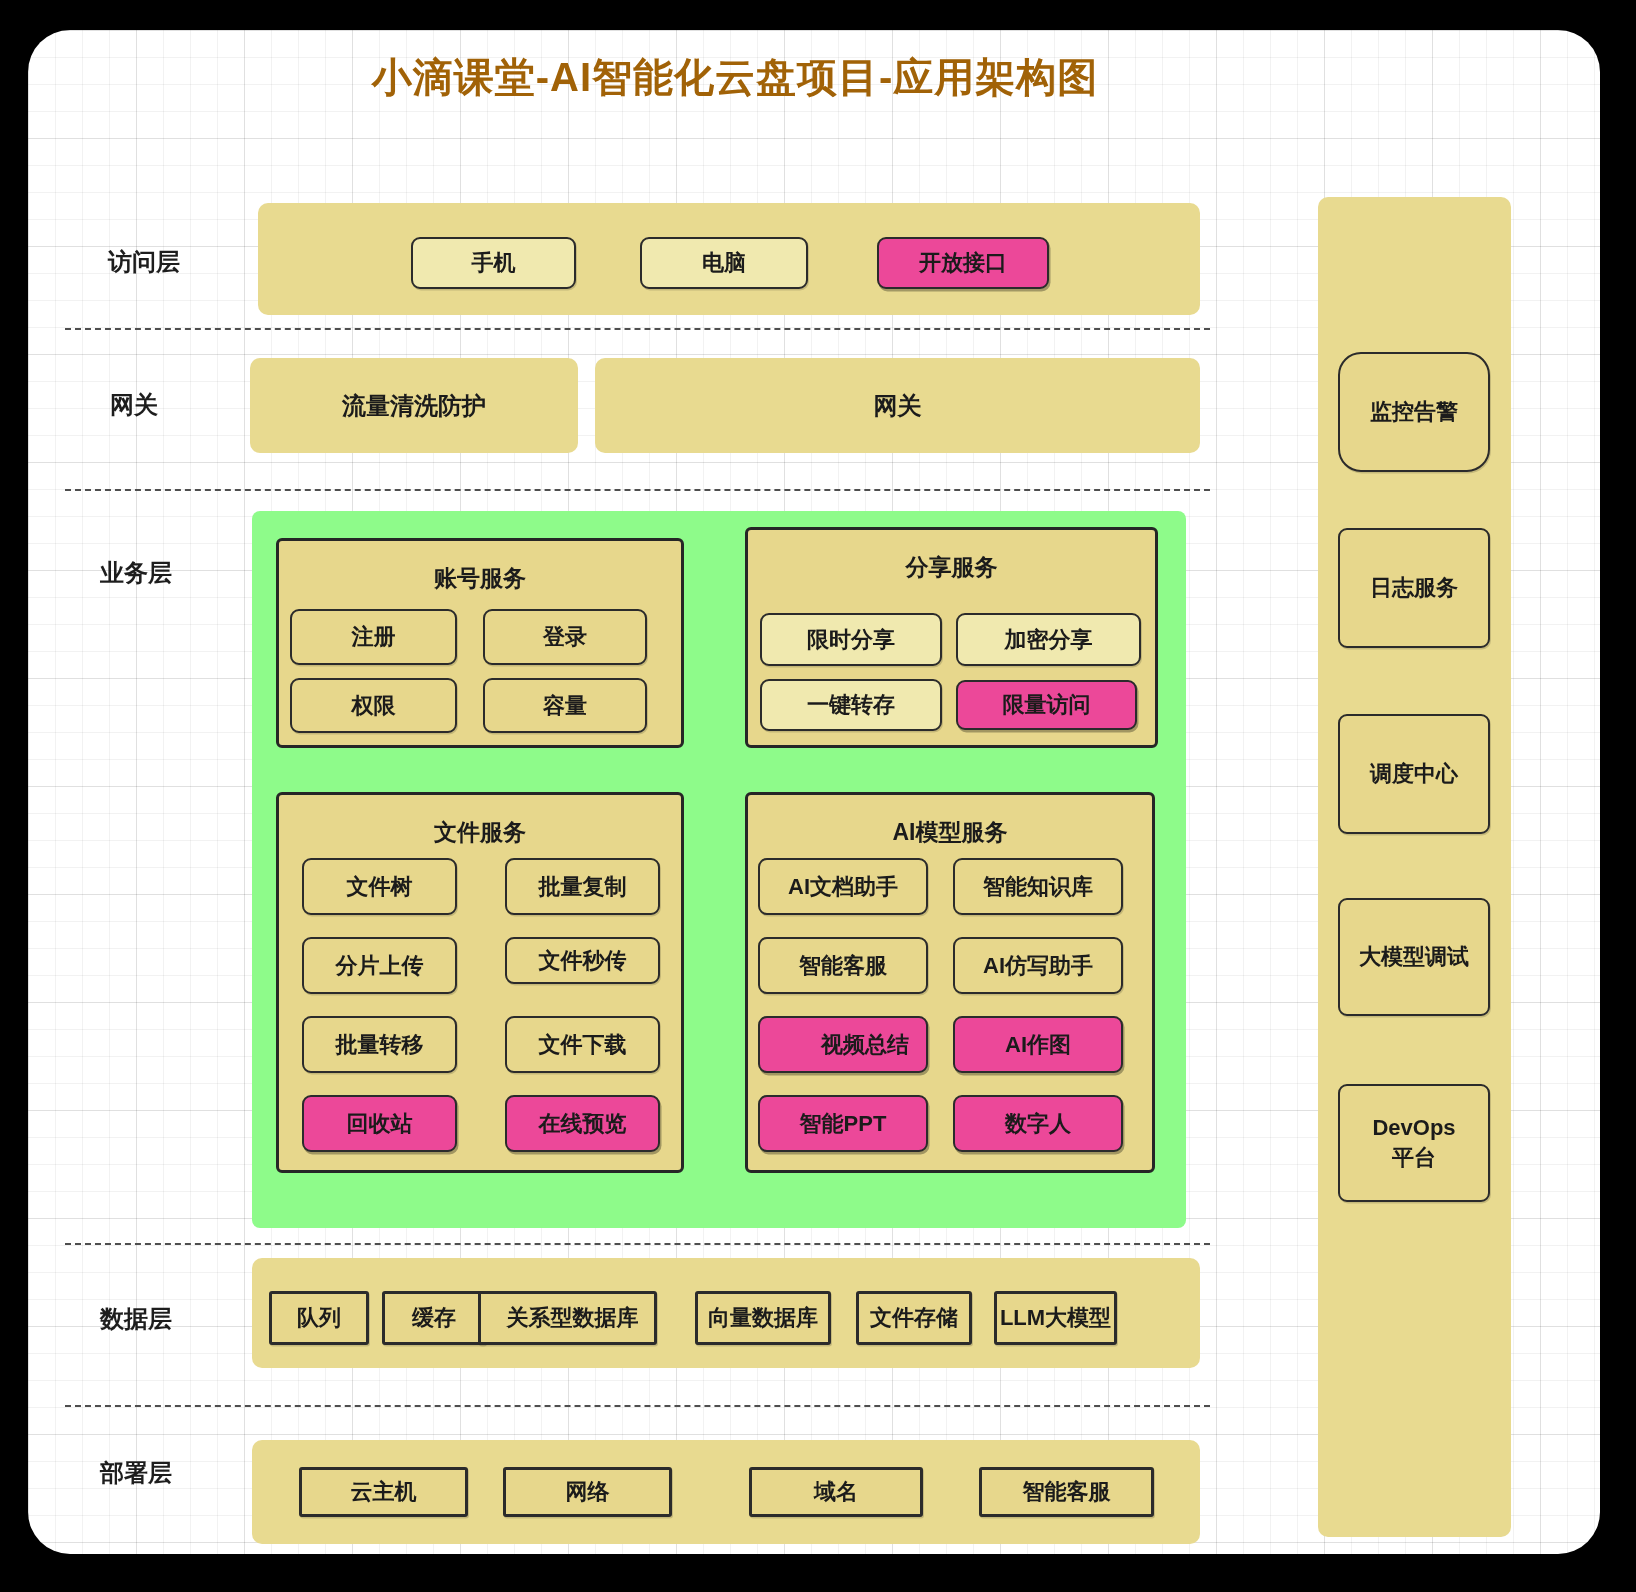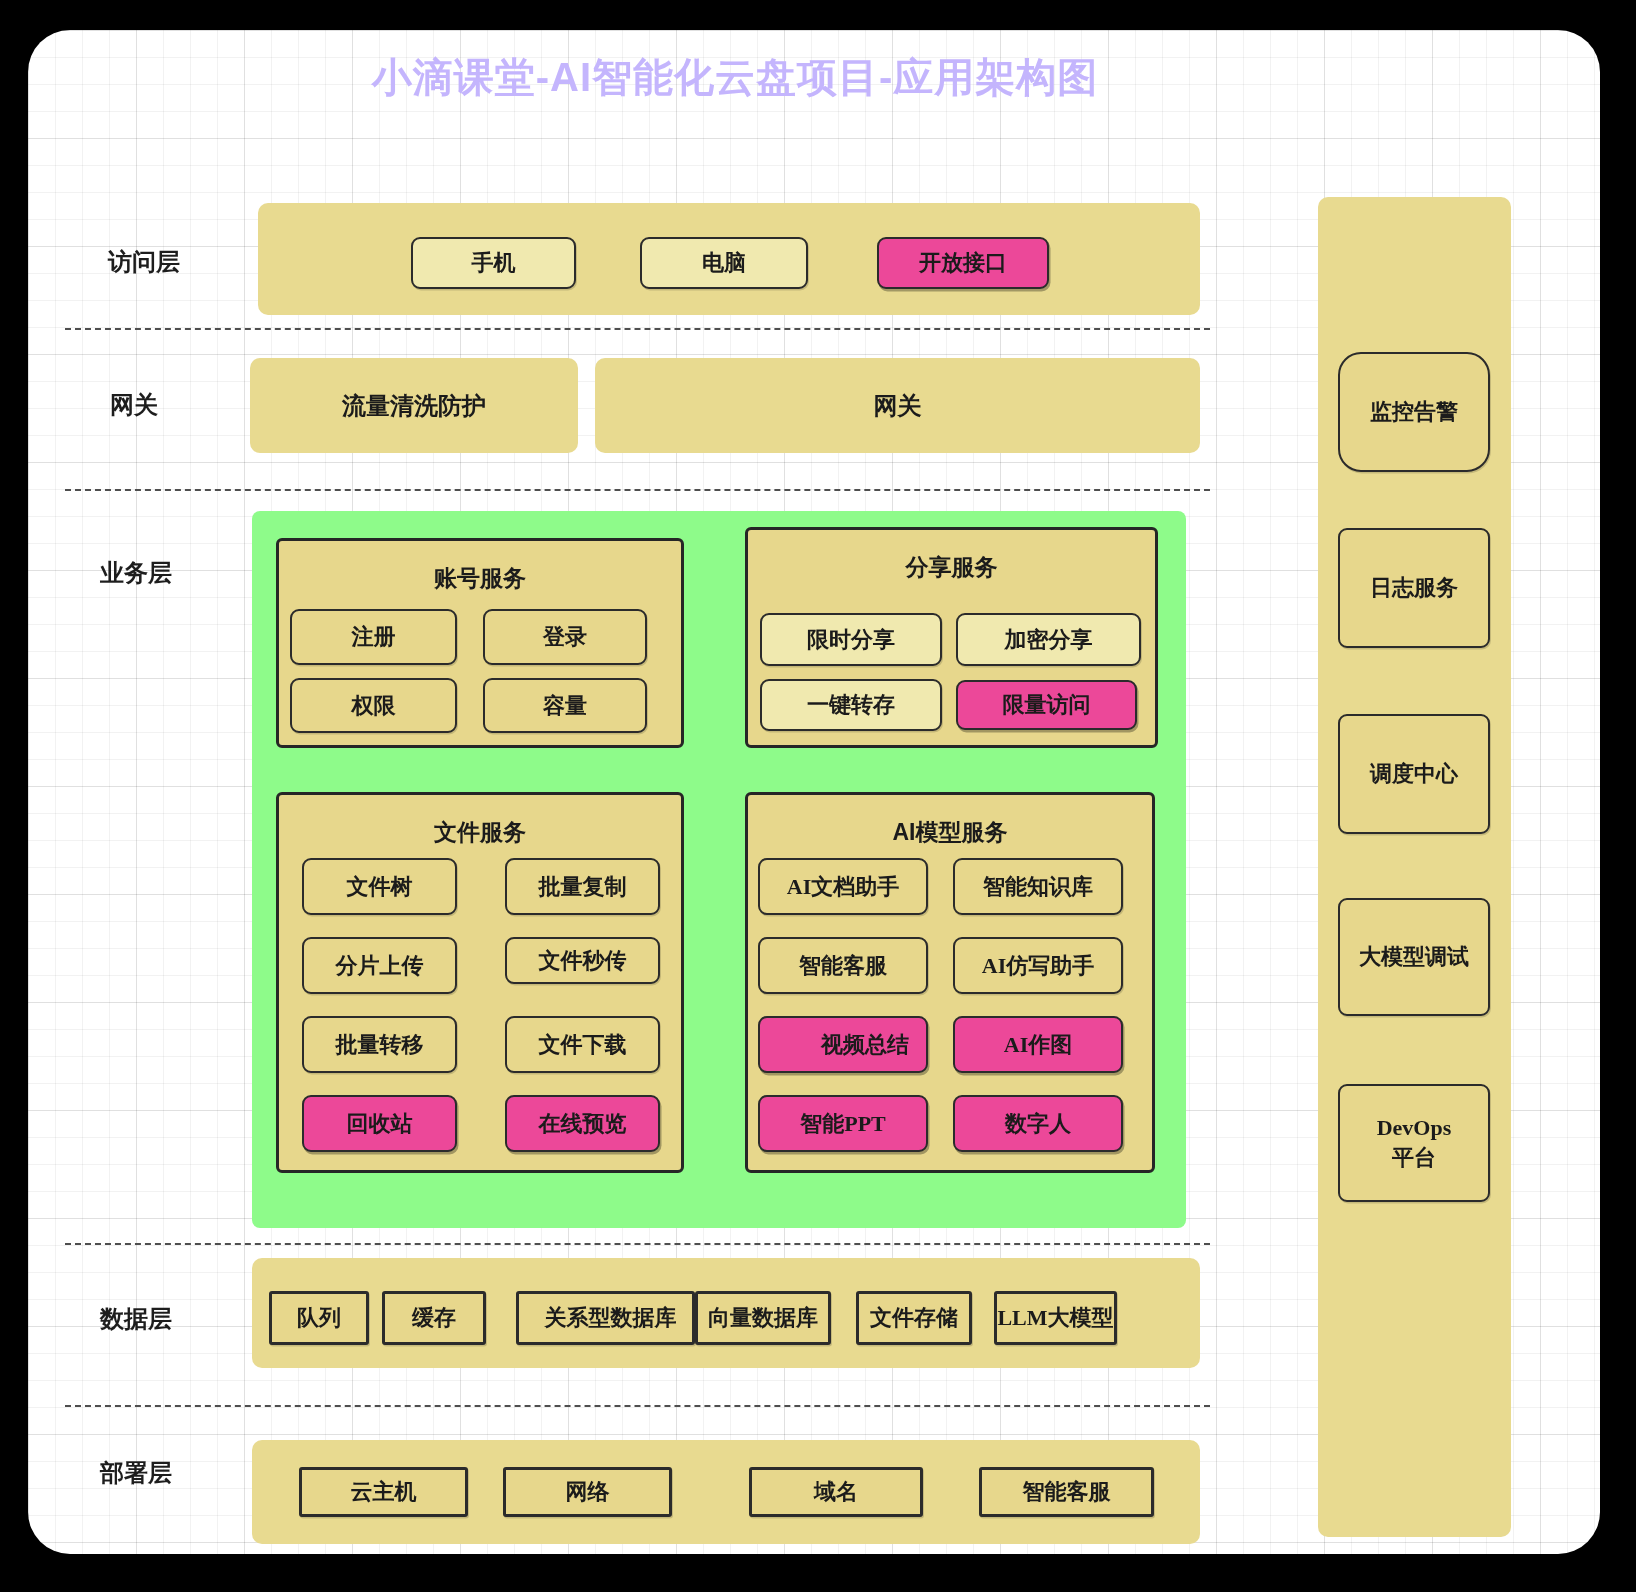--- a/index.html
+++ b/index.html
@@ -12,21 +12,21 @@
     position:absolute; left:28px; top:30px; width:1572px; height:1524px;
     background-color:#ffffff; border-radius:42px;
     background-image:
       repeating-linear-gradient(to right, rgba(0,0,0,0.075) 0 1px, transparent 1px 108px),
       repeating-linear-gradient(to bottom, rgba(0,0,0,0.075) 0 1px, transparent 1px 108px),
       repeating-linear-gradient(to right, rgba(0,0,0,0.05) 0 1px, transparent 1px 27px),
       repeating-linear-gradient(to bottom, rgba(0,0,0,0.05) 0 1px, transparent 1px 27px);
   }
   .title {
     position:absolute; left:235px; top:50px; width:1000px; text-align:center;
-    font-size:40px; font-weight:700; color:#c4b5fd; letter-spacing:1px;
+    font-size:40px; font-weight:700; color:#a16207; letter-spacing:1px;
   }
   .layer-label {
     position:absolute; width:100px; text-align:center;
     font-size:24px; font-weight:700; color:#1d1d1d; line-height:26px;
   }
   .band { position:absolute; background:#E8DA90; border-radius:10px; }
   .band.green { background:#8EFB8A; border-radius:8px; }
   .band-text {
     display:flex; align-items:center; justify-content:center;
     font-size:24px; font-weight:700; color:#1b1b1b;
@@ -37,21 +37,20 @@
   }
   .panel-title {
     text-align:center; padding-top:22px; font-size:23px; font-weight:700; color:#1b1b1b;
   }
   .box {
     position:absolute; box-sizing:border-box;
     border:2.5px solid #2b2b2b; border-radius:9px; background:#E7D78C;
     display:flex; align-items:center; justify-content:center;
     font-size:22px; font-weight:700; color:#1b1b1b;
     box-shadow:1px 1.5px 0 rgba(0,0,0,0.15);
-    font-family:Liberation Serif, serif;
   }
   .box.pale { background:#F0E9AF; }
   .box.gold { background:#ec4899; box-shadow:1.5px 2.5px 0 rgba(0,0,0,0.3); }
   .box.sq   { border-radius:3px; border-width:3.5px; }
   .box.ops  { white-space:pre-line; text-align:center; line-height:30px; }
   .dash {
     position:absolute; height:0; border-top:2.5px dashed #4e4e4e; width:1145px; left:65px;
   }
 </style>
 </head>
@@ -119,21 +118,21 @@
   <div class="box" style="left:758px;top:937px;width:170px;height:57px;">智能客服</div>
   <div class="box" style="left:953px;top:937px;width:170px;height:57px;text-align:center;">AI仿写助手</div>
   <div class="box gold" style="left:758px;top:1016px;width:170px;height:57px;padding-left:44px;">视频总结</div>
   <div class="box gold" style="left:953px;top:1016px;width:170px;height:57px;">AI作图</div>
   <div class="box gold" style="left:758px;top:1095px;width:170px;height:57px;">智能PPT</div>
   <div class="box gold" style="left:953px;top:1095px;width:170px;height:57px;">数字人</div>
 
   <div class="band" style="left:252px;top:1258px;width:948px;height:110px;"></div>
   <div class="box sq" style="left:269px;top:1291px;width:100px;height:54px;">队列</div>
   <div class="box sq" style="left:382px;top:1291px;width:104px;height:54px;">缓存</div>
-  <div class="box sq" style="left:516px;top:1291px;width:179px;height:54px;padding-left:10px;">关系型数据库</div>
+  <div class="box sq" style="left:478px;top:1291px;width:179px;height:54px;padding-left:10px;">关系型数据库</div>
   <div class="box sq" style="left:695px;top:1291px;width:136px;height:54px;">向量数据库</div>
   <div class="box sq" style="left:856px;top:1291px;width:116px;height:54px;">文件存储</div>
   <div class="box sq" style="left:994px;top:1291px;width:123px;height:54px;">LLM大模型</div>
 
   <div class="band" style="left:252px;top:1440px;width:948px;height:104px;"></div>
   <div class="box sq" style="left:299px;top:1467px;width:169px;height:50px;">云主机</div>
   <div class="box sq" style="left:503px;top:1467px;width:169px;height:50px;">网络</div>
   <div class="box sq" style="left:749px;top:1467px;width:174px;height:50px;">域名</div>
   <div class="box sq" style="left:979px;top:1467px;width:175px;height:50px;">智能客服</div>
 

